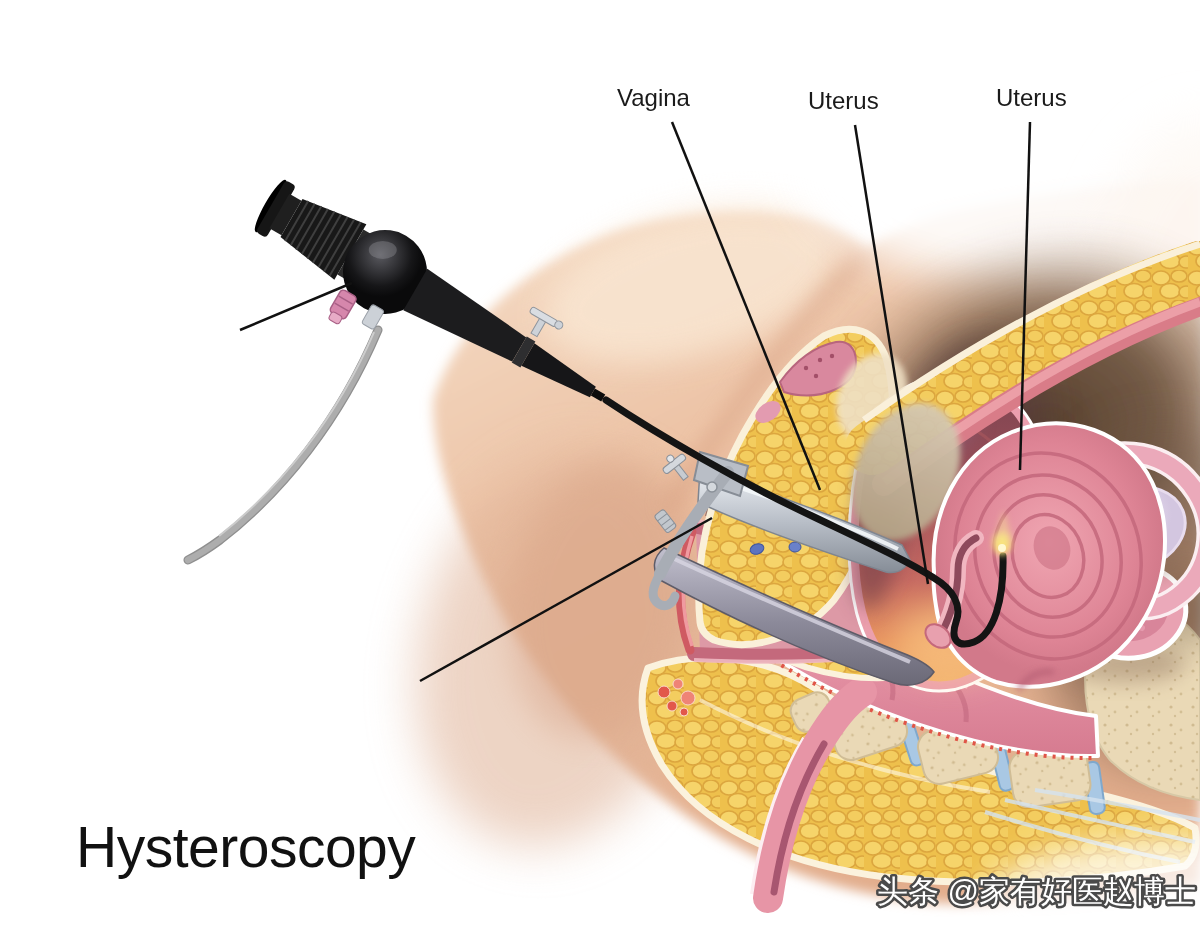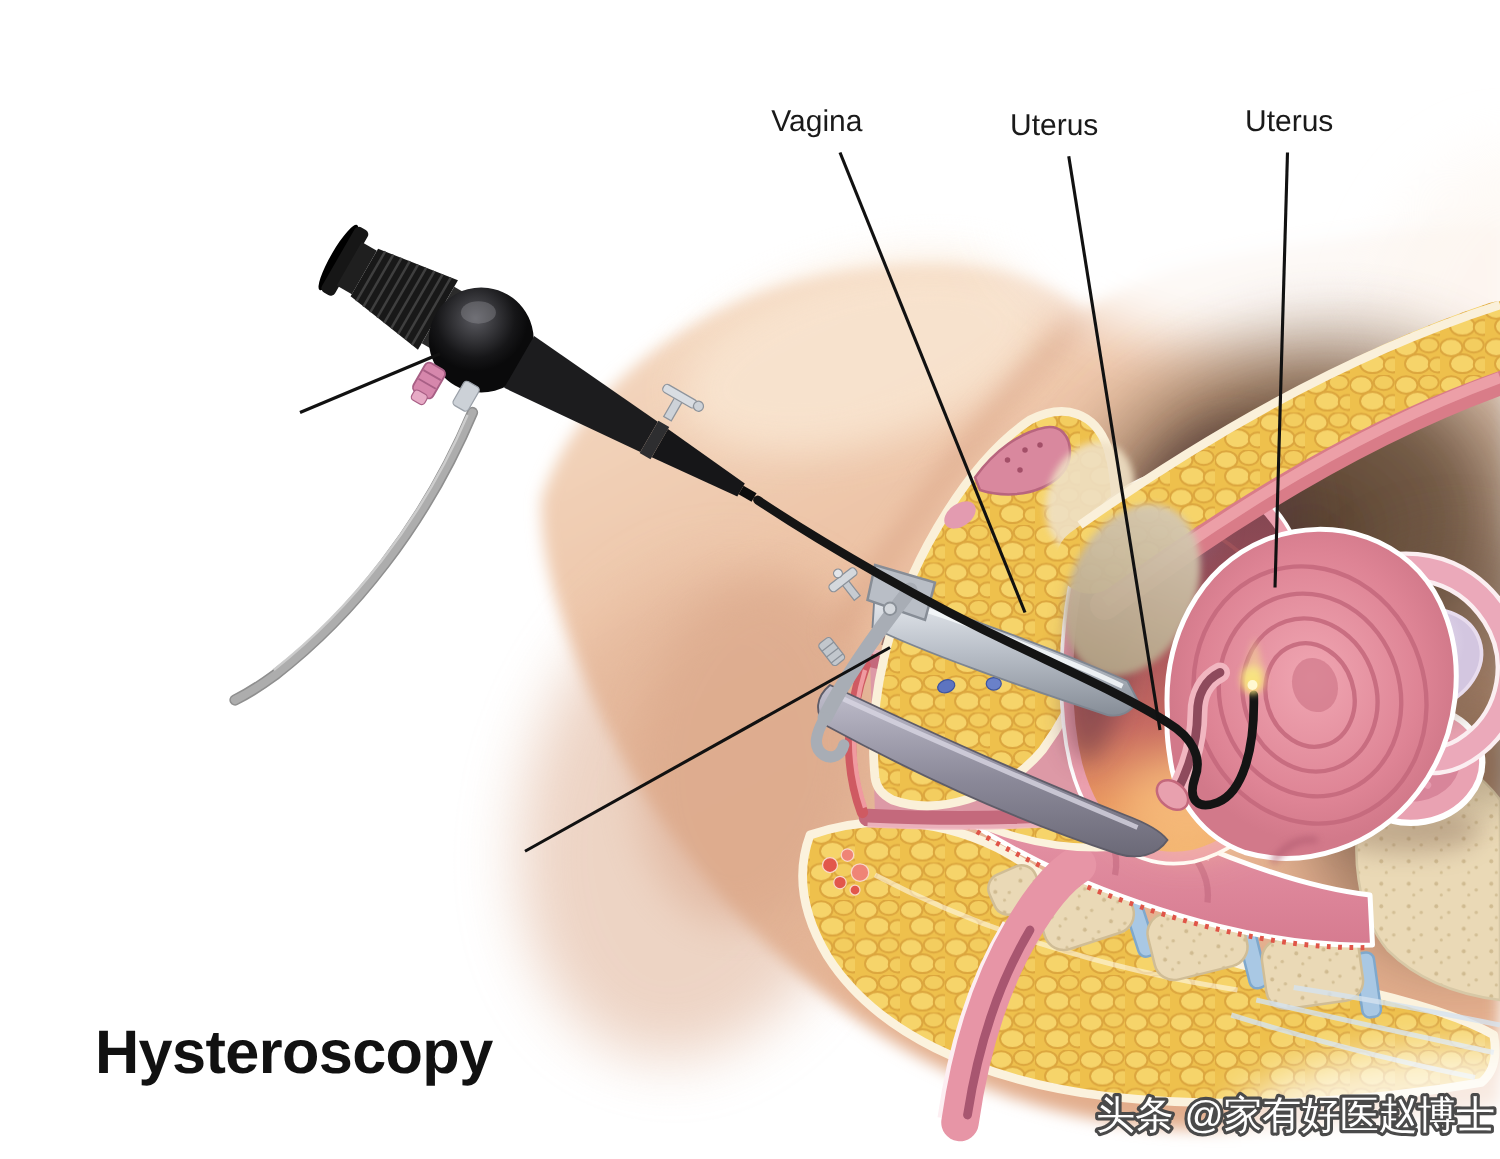--- a/index.html
+++ b/index.html
@@ -1,20 +1,20 @@
 <!DOCTYPE html>
 <html><head>
 <meta charset="utf-8">
 <style>
   html,body{margin:0;padding:0;background:#fff;}
   .stage{position:relative;width:1200px;height:927px;background:#fff;overflow:hidden;
          font-family:"Liberation Sans",sans-serif;}
   .stage svg{position:absolute;left:0;top:0;}
   .lbl{position:absolute;font-size:24px;color:#1a1a1a;white-space:nowrap;letter-spacing:0;}
-  .title{position:absolute;font-size:49px;font-weight:bold;color:#111;letter-spacing:-0.5px;}
+  .title{position:absolute;font-size:57px;font-weight:normal;color:#111;letter-spacing:-0.5px;}
 </style>
 </head>
 <body>
 
 <div class="stage">
 
 <svg width="1200" height="927" viewBox="0 0 1200 927">
   <defs>
     <linearGradient id="skinGrad" x1="0" y1="0" x2="0.55" y2="1">
       <stop offset="0" stop-color="#f7e0cb"></stop>

